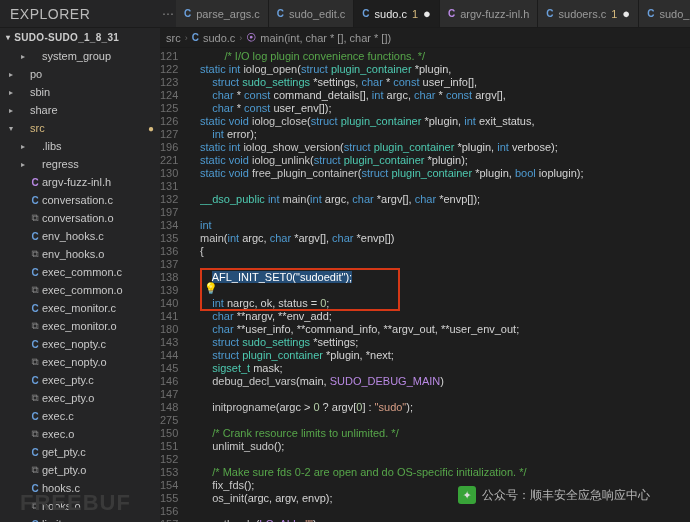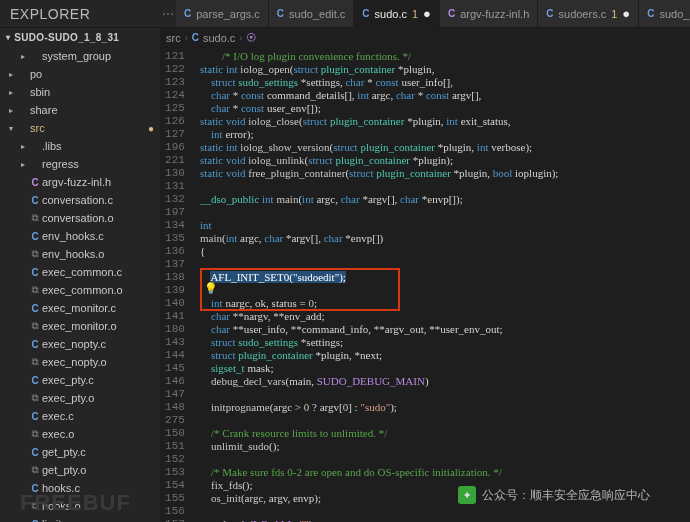--- a/index.html
+++ b/index.html
@@ -36,23 +36,23 @@
   .mod-dot { color: #d7ba7d; margin-left: auto; margin-right: 6px; font-size:10px; }
   .node.sel { color:#d7ba7d; }
 
   
   .editor { flex: 1; display: flex; flex-direction: column; min-width: 0; background: #1e1e1e; }
   .breadcrumb { height: 20px; display: flex; align-items: center; padding-left: 6px; font-size: 11px; color: #9a9a9a; gap: 4px; border-bottom: 1px solid #1b1b1b; }
   .breadcrumb .sep { color: #666; font-size: 9px; }
   .breadcrumb .c-icon { color:#6A9FDB; font-weight:bold; font-size:10px; }
   .breadcrumb .fn-icon { color:#b180d7; font-size:10px; }
   .codewrap { flex: 1; display: flex; overflow: hidden; position: relative; }
-  .gutter { width: 40px; text-align: center; padding-right: 10px; color: #6e6e6e; font-family: Liberation Mono, monospace; font-size: 11px; line-height: 13px; padding-top: 2px; user-select:none; }
+  .gutter { width: 40px; text-align: left; padding-right: 10px; color: #6e6e6e; font-family: Liberation Sans, sans-serif; font-size: 11px; line-height: 13px; padding-top: 2px; user-select:none; }
   .gutter div { height: 13px; }
-  .code { flex: 1; font-family: Liberation Serif, serif; font-size: 11px; line-height: 13px; padding-top: 2px; white-space: pre; overflow: hidden; position:relative; }
+  .code { flex: 1; font-family: Liberation Sans, sans-serif; font-size: 11px; line-height: 13px; padding-top: 2px; white-space: pre; overflow: hidden; position:relative; }
   .code .line { height: 13px; }
   .tok-comment { color: #57a64a; }
   .tok-key { color: #4e9ad0; }
   .tok-type { color: #4ec9b0; }
   .tok-str { color: #d69d85; }
   .tok-fn { color: #c8c8c8; }
   .tok-num { color: #b5cea8; }
   .tok-const { color: #b888e2; }
   .tok-plain { color: #d4d4d4; }
 
@@ -281,20 +281,21 @@
     </div>
 
     <div class="editor">
       <div class="breadcrumb">
         <span>src</span>
         <span class="sep">›</span>
         <span class="c-icon">C</span>
         <span>sudo.c</span>
         <span class="sep">›</span>
         <span class="fn-icon">⦿</span>
+        <span>main(int, char * [], char * [])</span>
       </div>
       <div class="codewrap">
         <div class="gutter" id="gutter">
             <div>121</div>
             <div>122</div>
             <div>123</div>
             <div>124</div>
             <div>125</div>
             <div>126</div>
             <div>127</div>

